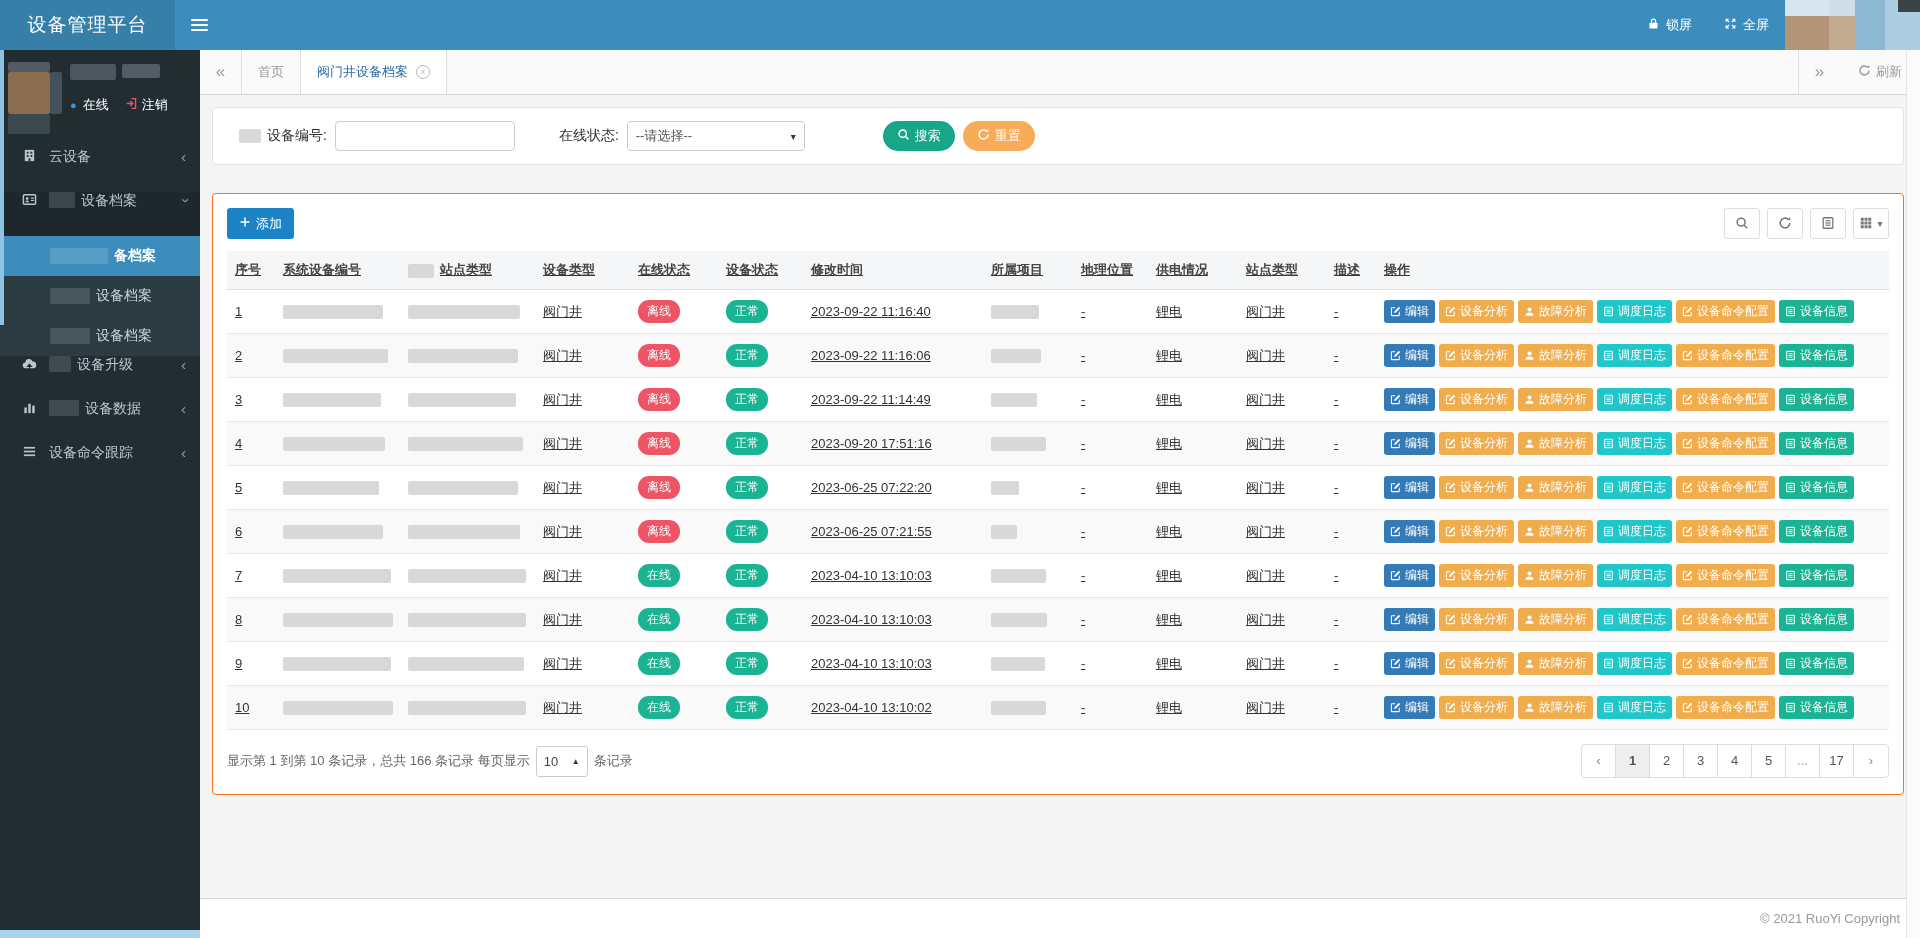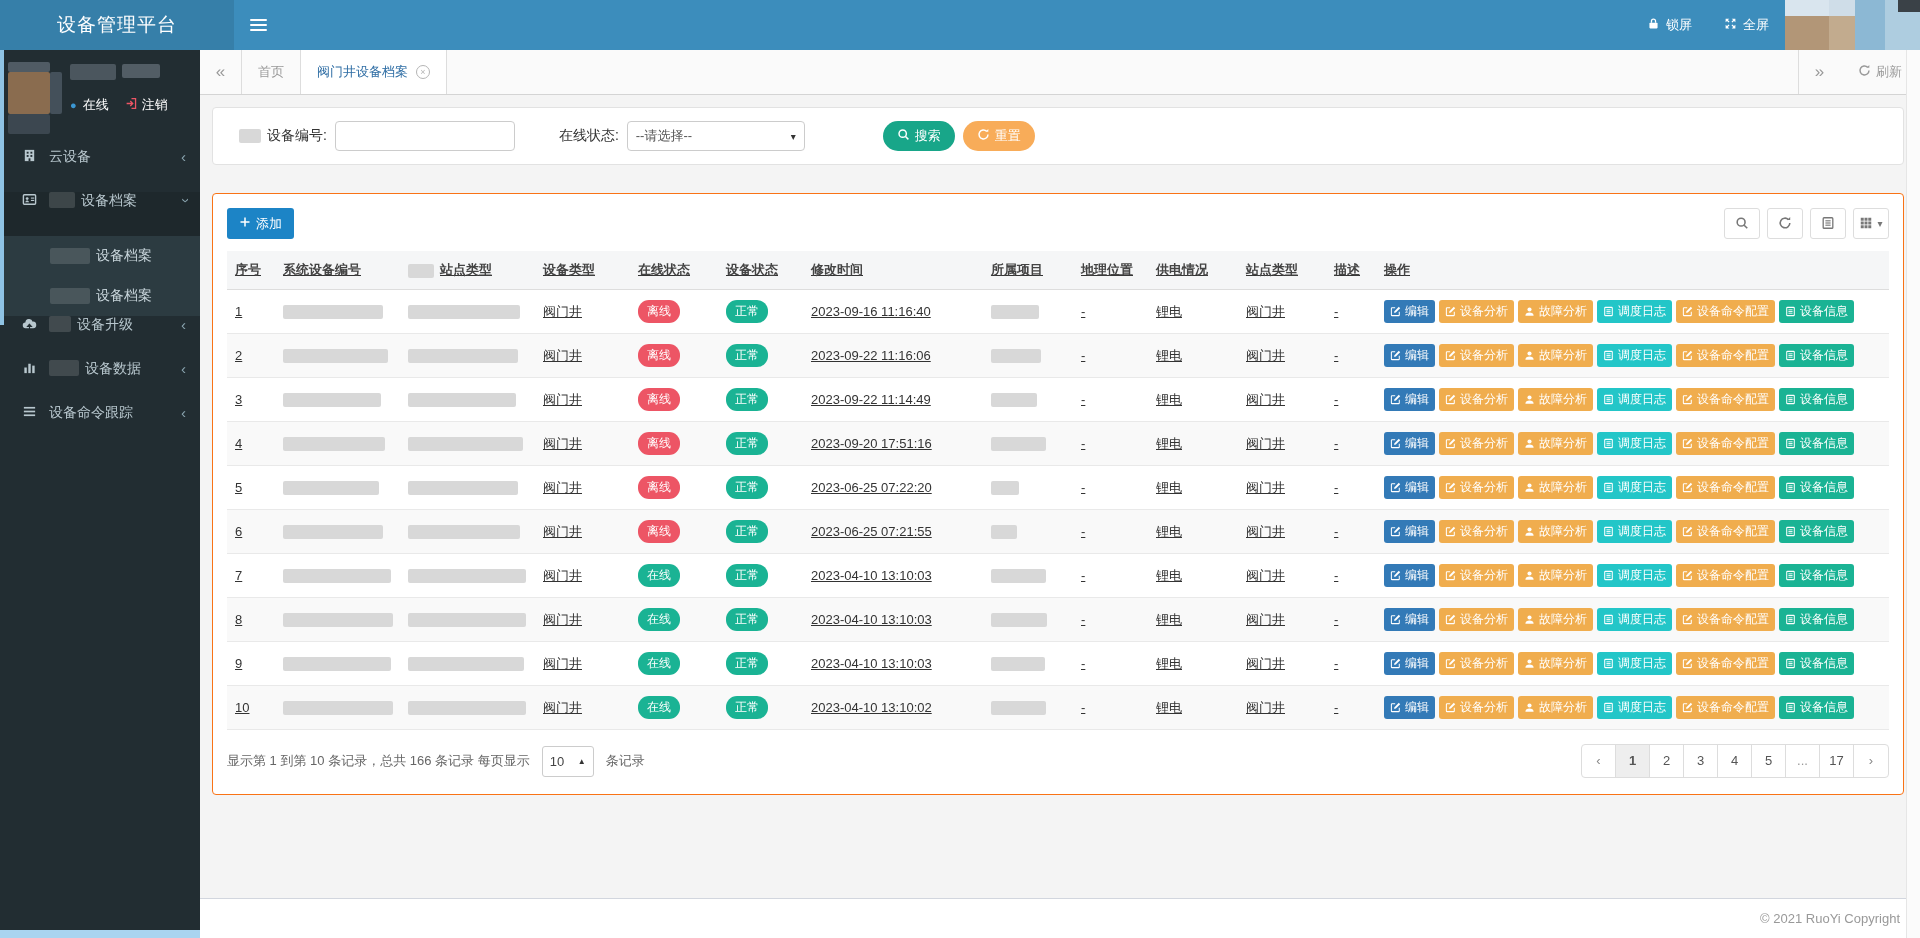--- a/index.html
+++ b/index.html
@@ -3,21 +3,21 @@
 <meta charset="utf-8">
 <style>
   * { margin:0; padding:0; box-sizing:border-box; }
   html,body { width:1920px; height:938px; overflow:hidden; }
   body { font-family:"Liberation Sans","DejaVu Sans",sans-serif; font-size:14px; color:#333; background:#f4f4f4; }
   .app { width:100%; height:100%; display:flex; flex-direction:column; }
   .spacer { flex:1; }
 
   
   .hdr { height:50px; background:var(--header-bg,#3c8dbc); display:flex; align-items:stretch; flex:none; position:relative; z-index:5; }
-  .brand { width:234px; background:var(--brand-bg,#367fa9); color:#fff; font-size:19px; display:flex; align-items:center; justify-content:center; letter-spacing:1px;font-family:Liberation Mono, monospace; }
+  .brand { width:175px; background:var(--brand-bg,#367fa9); color:#fff; font-size:19px; display:flex; align-items:center; justify-content:center; letter-spacing:1px;font-family:Liberation Mono, monospace; }
   .hamburger { width:48px; display:flex; flex-direction:column; align-items:center; justify-content:center; gap:3px; cursor:pointer; }
   .hamburger i { display:block; width:17px; height:2px; background:#fff; border-radius:1px; }
   .hdr-item { display:flex; align-items:center; gap:6px; color:#fff; font-size:13px; padding:0 16px; cursor:pointer; }
   .hdr-item svg { width:13px; height:13px; }
   .mosaic { position:relative; width:135px; height:50px; flex:none; overflow:hidden; cursor:pointer; }
   .mosaic b { position:absolute; display:block; }
 
   
   .body-row { flex:1; display:flex; min-height:0; position:relative; }
 
@@ -86,21 +86,21 @@
   .badge.success { background:var(--success,#1ab394); }
   .abtn { display:inline-flex; align-items:center; gap:4px; padding:3px 6px; border:none; border-radius:3px; color:#fff; font-size:12px; cursor:pointer; margin-right:4px; }
   .abtn svg { width:11px; height:11px; }
   .a-primary { background:var(--primary,#337ab7); }
   .a-warning { background:var(--warning-deep,#f0ad4e); }
   .a-info { background:var(--info,#23c6c8); }
   .a-success { background:var(--success,#1ab394);align-items:center; }
 
   
   .pg-row { display:flex; align-items:center; margin-top:14px; font-size:13px; color:#666; }
-  .pg-info { display:flex; align-items:center; gap:12px; }
+  .pg-info { display:flex; align-items:center; gap:6px; }
   .size-select { display:inline-flex; align-items:center; justify-content:space-between; width:52px; height:31px; border:1px solid #ccc; border-radius:3px; padding:0 7px; color:#444; cursor:pointer; background:#fff; }
   .size-select .caret { font-size:8px; color:#333; }
   .pager { display:flex; border:1px solid #ddd; border-radius:4px; overflow:hidden; background:#fff; }
   .pg-item { min-width:34px; height:32px; line-height:32px; text-align:center; padding:0 6px; color:#555; border-right:1px solid #ddd; cursor:pointer; font-size:13px; }
   .pg-item:last-child { border-right:none; }
   .pg-item.active { background:#eee; font-weight:bold; }
   .pg-item.dots { color:#999; cursor:default; }
   .pg-item.arrow { color:#888; }
 
   footer { height:40px; flex:none; background:#fff; border-top:1px solid #d2d6de; display:flex; align-items:center; justify-content:flex-end; padding-right:20px; color:#999; font-size:13px; }
@@ -191,20 +191,24 @@
                 <path d="M3.5 11c.3-1.4 1-2 2-2s1.7.6 2 2z" fill="currentColor"></path>
                 <line x1="9.5" y1="6.5" x2="13" y2="6.5" stroke="currentColor" stroke-width="1.2"></line>
                 <line x1="9.5" y1="9" x2="13" y2="9" stroke="currentColor" stroke-width="1.2"></line>
               </svg>
             </span>
             <span class="redact dk" style="width: 26px; margin-right: 6px;"></span>
             <span>设备档案</span>
             <span class="mi-chevron down">‹</span>
           </div>
           <div class="submenu">
+            <div class="sub-item active">
+              <span class="redact dk" style="width: 58px; margin-right: 6px;"></span>
+              <span style="font-weight: bold;">备档案</span>
+            </div>
             <div class="sub-item">
               <span class="redact dk" style="width: 40px; margin-right: 6px;"></span>
               <span>设备档案</span>
             </div>
             <div class="sub-item">
               <span class="redact dk" style="width: 40px; margin-right: 6px;"></span>
               <span>设备档案</span>
             </div>
           </div>
           <div class="menu-item">
@@ -388,21 +392,21 @@
                 </tr>
               </thead>
             <tbody id="tbody">
                 <tr>
                   <td>1</td>
                   <td><span class="redact" style="width: 100px; margin-right: 6px;"></span></td>
                   <td><span class="redact" style="width: 112px; margin-right: 6px;"></span></td>
                   <td>阀门井</td>
                   <td><span class="badge danger">离线</span></td>
                   <td><span class="badge success">正常</span></td>
-                  <td>2023-09-16 11:16:40</td>
+                  <td>2023-09-22 11:16:40</td>
                   <td><span class="redact" style="width: 48px; margin-right: 6px;"></span></td>
                   <td>-</td>
                   <td>锂电</td>
                   <td>阀门井</td>
                   <td>-</td>
                   <td><button class="abtn a-primary">
                       <span style="display: inline-flex;">
                         <svg viewBox="0 0 16 16" width="1em" height="1em">
                           <path d="M13.5 8.5V13a1 1 0 0 1-1 1H3a1 1 0 0 1-1-1V3.5a1 1 0 0 1 1-1h4.5" fill="none" stroke="currentColor" stroke-width="1.5"></path>
                           <path d="M6 10l.5-2.5L12.8 1.2l2 2L8.5 9.5z" fill="currentColor"></path>

